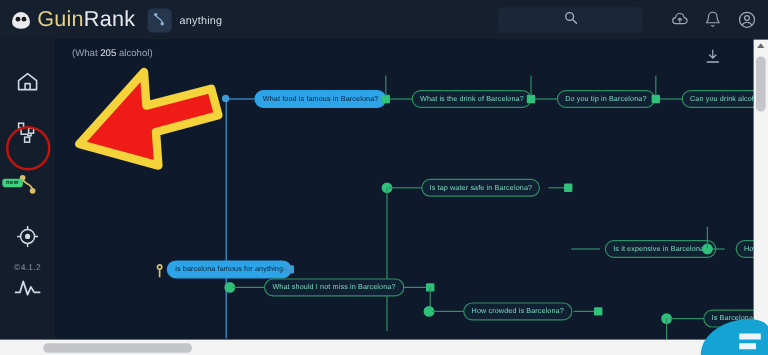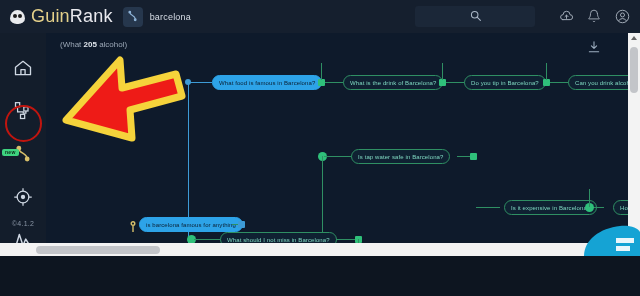--- a/index.html
+++ b/index.html
@@ -2,21 +2,21 @@
 <html><head>
 <meta charset="utf-8">
 <style>
   * { box-sizing: border-box; margin: 0; padding: 0; }
   html, body {
     width: 640px; height: 296px;
     overflow: hidden;
     background: #0d1520;
     font-family: "Liberation Sans", sans-serif;
   }
-  #app { position: relative; width: 640px; height: 256px; overflow: hidden; }
+  #app { position: relative; width: 640px; height: 296px; overflow: hidden; }
 
   
   .topbar {
     position: absolute; left: 0; top: 0; width: 640px; height: 33px;
     background: #151f2e;
     display: flex; align-items: center;
     z-index: 30;
   }
   .logo-wrap { display: flex; align-items: center; margin-left: 10px; }
   .owl-icon { width: 15px; height: 14px; position: relative; }
@@ -92,21 +92,21 @@
   .content {
     position: absolute; left: 46px; top: 33px;
     width: 594px; height: 263px;
     background: #0e1a2b;
     overflow: hidden;
   }
   .results-line {
     position: absolute; left: 14px; top: 7px;
     font-size: 8px; color: #9aa6b5;
   }
-  .results-line b { color: #dfe5ec; font-weight: bold; text-align: center; }
+  .results-line b { color: #dfe5ec; font-weight: normal; text-align: center; }
   .dl-btn {
     position: absolute; right: 36px; top: 5px;
     width: 20px; height: 18px;
     display: flex; align-items: center; justify-content: center;
   }
 
   
   .canvas { position: absolute; left: 0; top: 0; width: 594px; height: 263px; }
   .node {
     position: absolute;
@@ -203,21 +203,21 @@
     </div>
 
     <div class="kw-chip">
       <span class="kw-badge">
         <svg width="13" height="13" viewBox="0 0 24 24" fill="none" stroke="#8fb4d8" stroke-width="2" stroke-linecap="round">
           <path d="M7 4c0 6 10 6 10 12"></path>
             <circle cx="7" cy="4" r="1.6" fill="#8fb4d8"></circle>
             <circle cx="17" cy="18" r="1.6" fill="#8fb4d8"></circle>
         </svg>
       </span>
-      <span class="kw-text">barcelona</span>
+      <span class="kw-text">anything</span>
     </div>
 
     <div class="topbar-search">
       <span>
         <svg width="13" height="13" viewBox="0 0 24 24" fill="none" stroke="#a9b6c6" stroke-width="2" stroke-linecap="round">
           <circle cx="10.5" cy="10.5" r="6"></circle>
             <line x1="15" y1="15" x2="21" y2="21"></line>
         </svg>
       </span>
     </div>

